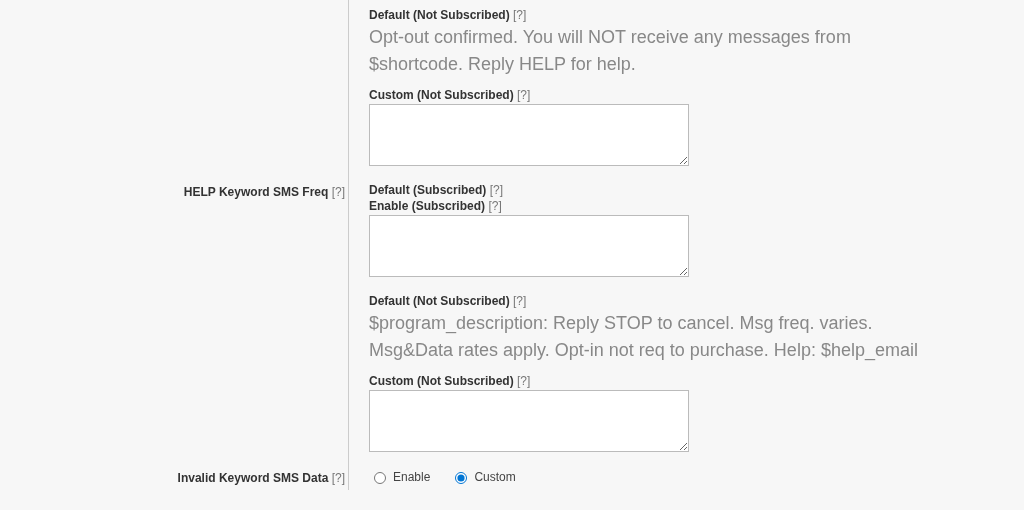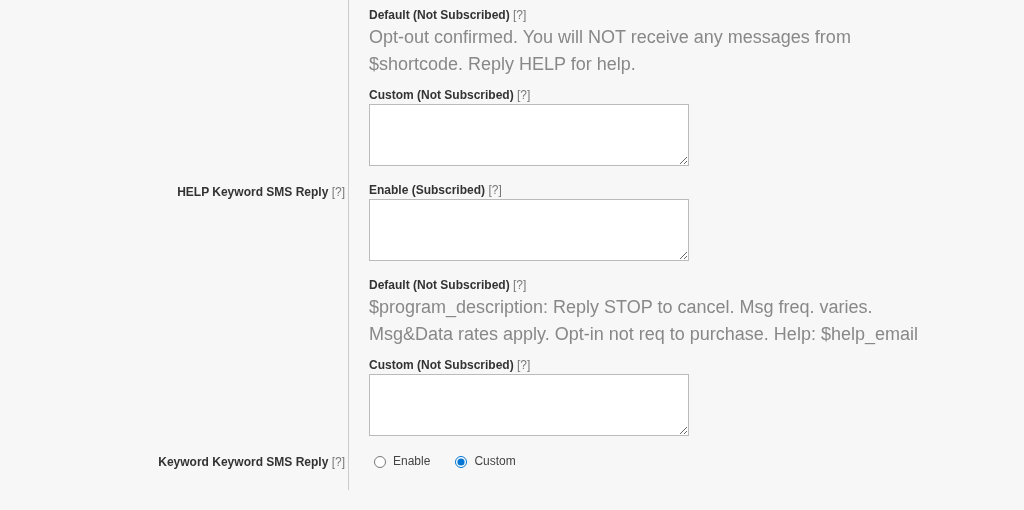--- a/index.html
+++ b/index.html
@@ -118,25 +118,29 @@
             <span>Custom (Not Subscribed)</span>
             <span class="help-q">[?]</span>
           </span>
           <textarea style=""></textarea>
         </div>
       </div>
     </div>
 
     <div class="row">
       <div class="left-col">
-        <span>HELP Keyword SMS Reply</span>
+        <span>HELP Keyword SMS Freq</span>
         <span class="help-q">[?]</span>
       </div>
       <div class="right-col">
         <div class="field-group">
+          <span class="field-label">
+            <span>Default (Subscribed)</span>
+            <span class="help-q">[?]</span>
+          </span>
 
           <span class="field-label">
             <span>Enable (Subscribed)</span>
             <span class="help-q">[?]</span>
           </span>
           <textarea style=""></textarea>
         </div>
 
         <div class="field-group">
           <span class="field-label">
@@ -149,21 +153,21 @@
             <span>Custom (Not Subscribed)</span>
             <span class="help-q">[?]</span>
           </span>
           <textarea style=""></textarea>
         </div>
       </div>
     </div>
 
     <div class="row">
       <div class="left-col">
-        <span>Keyword Keyword SMS Reply</span>
+        <span>Invalid Keyword SMS Data</span>
         <span class="help-q">[?]</span>
       </div>
       <div class="right-col">
         <div class="radio-row">
           <label>
             <input type="radio" name="invalid" style="">
             <span>Enable</span>
           </label>
           <label>
             <input type="radio" name="invalid" checked="" style="">

